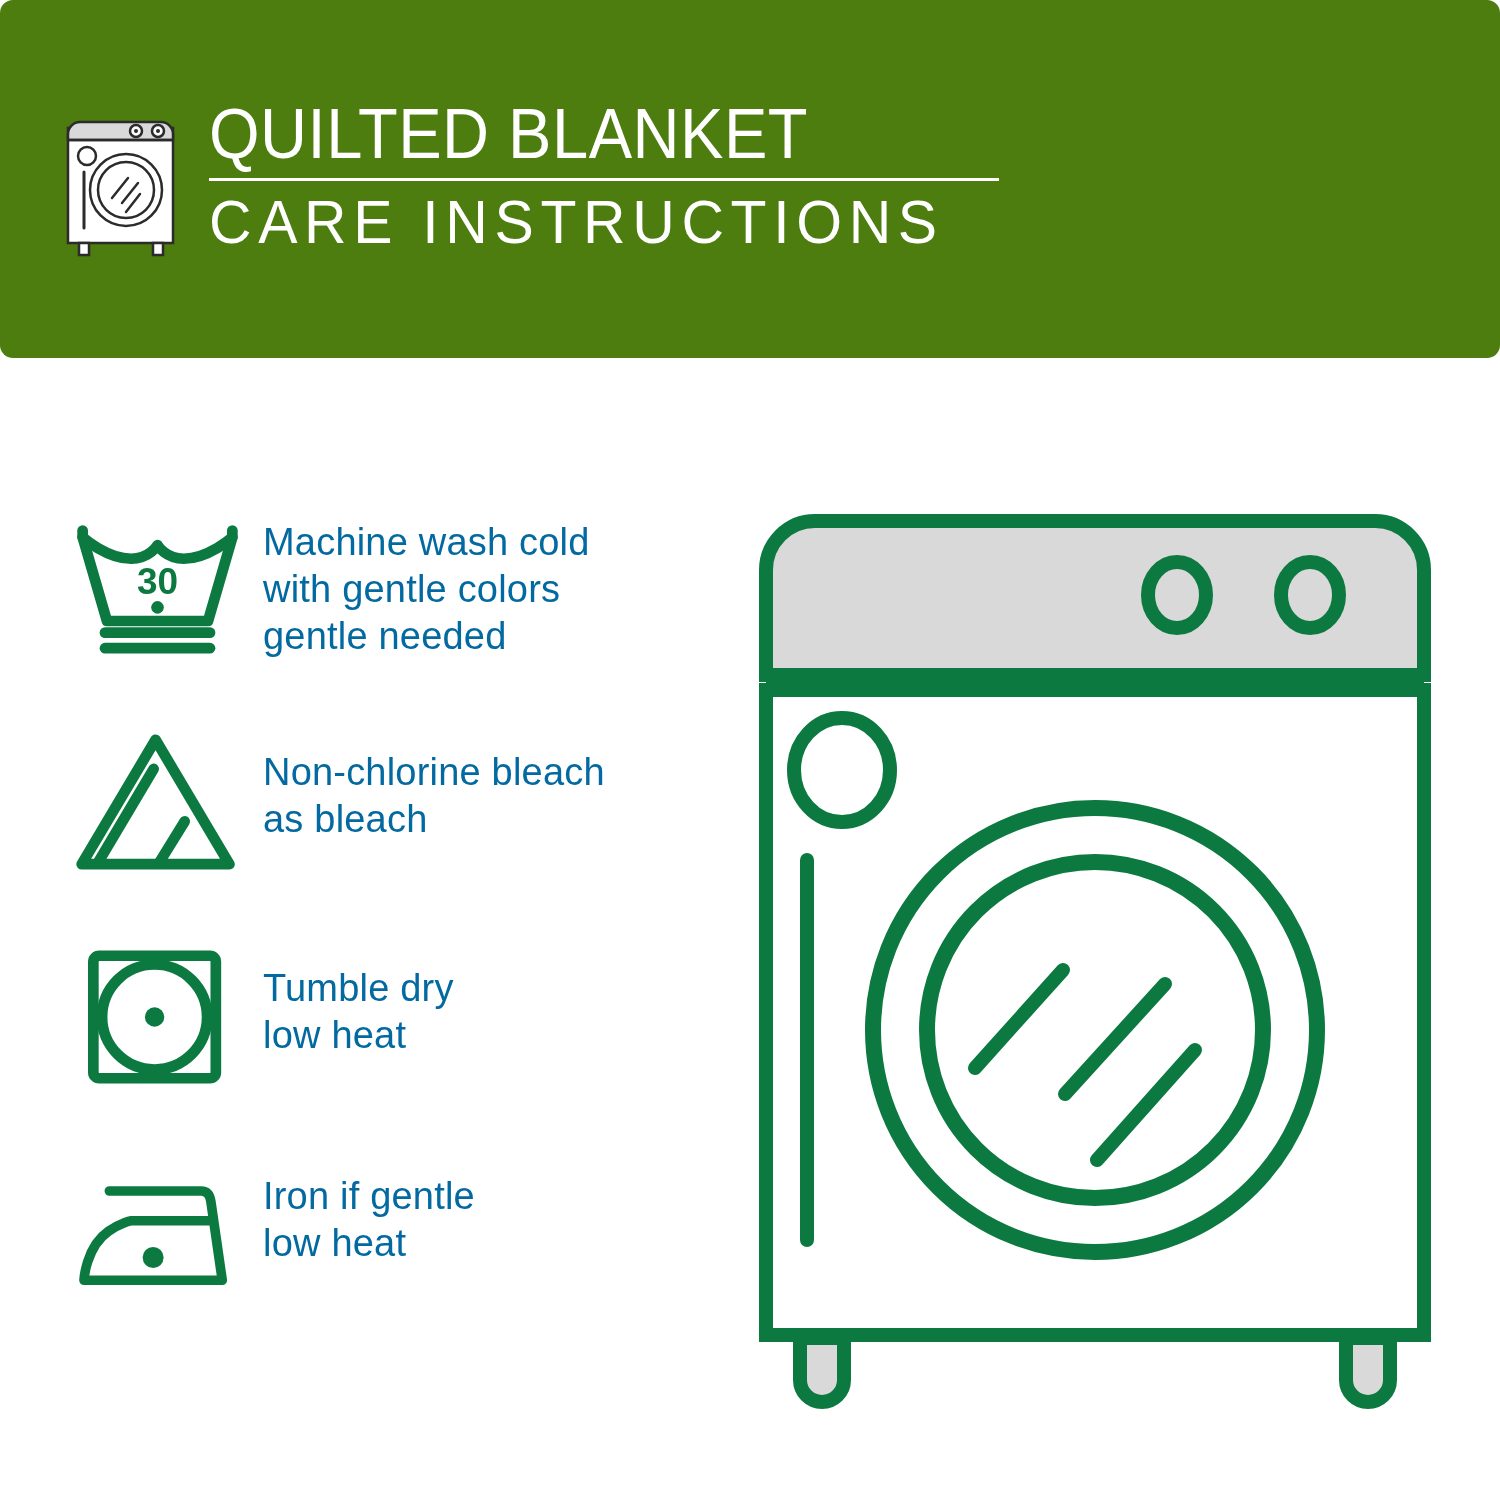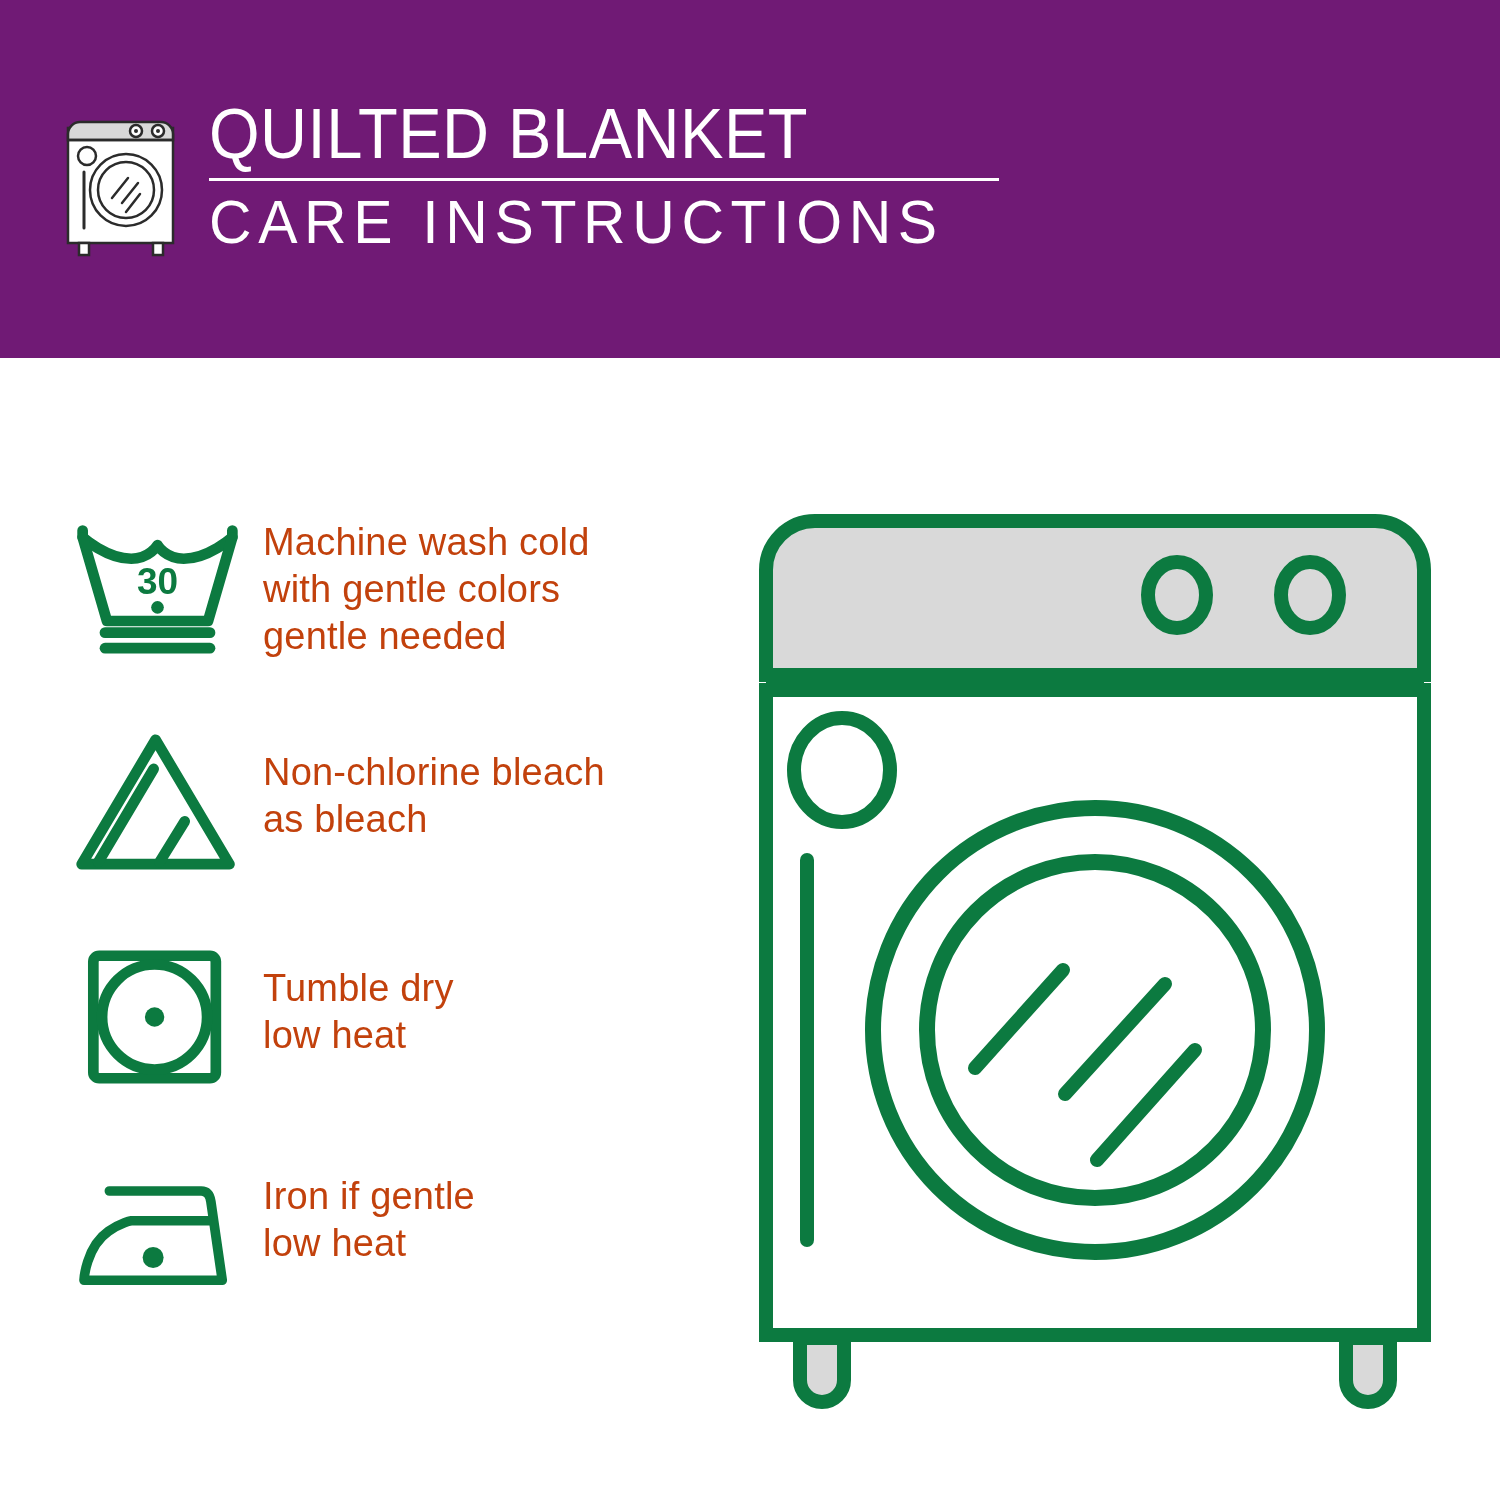--- a/index.html
+++ b/index.html
@@ -20,21 +20,22 @@
     overflow: hidden;
   }
 
   
   .header-band {
     position: absolute;
     left: 0;
     top: 0;
     width: 1500px;
     height: 358px;
-    background: #701a75;
+    background: #4d7c0f;
+    border-radius: 13px;
   }
   .header-inner {
     position: absolute;
     left: 60px;
     top: 96px;
     width: 1000px;
     height: 180px;
     display: flex;
     align-items: flex-start;
   }
@@ -96,21 +97,21 @@
     flex: 0 0 175px;
     width: 175px;
     height: 160px;
     display: flex;
     align-items: center;
     justify-content: center;
   }
   .care-text {
     flex: 1 1 auto;
     padding-left: 18px;
-    color: #c2410c;
+    color: #0369a1;
     font-size: 38px;
     line-height: 47px;
     font-weight: 400;
     letter-spacing: 0.2px;
   }
   .care-row.r1 .care-text { padding-top: 14px; }
   .care-row.r2 .care-text { padding-top: 28px; }
   .care-row.r3 .care-text { padding-top: 28px; }
   .care-row.r4 .care-text { padding-top: 20px; }
   .care-text .ln { display: block; white-space: nowrap; }

